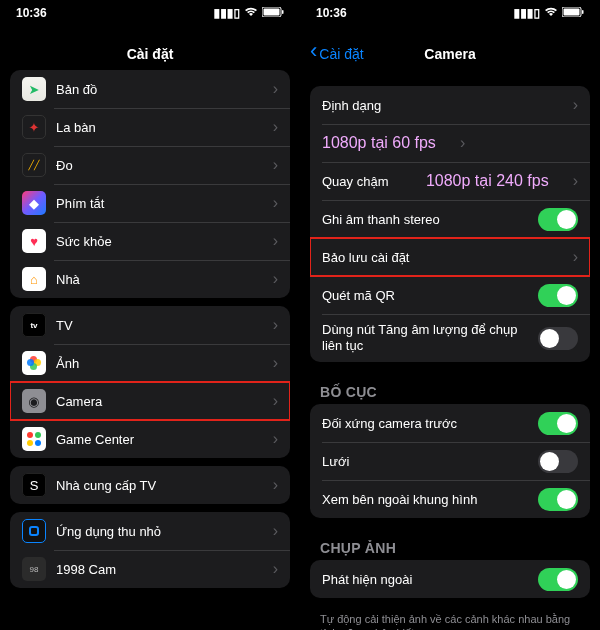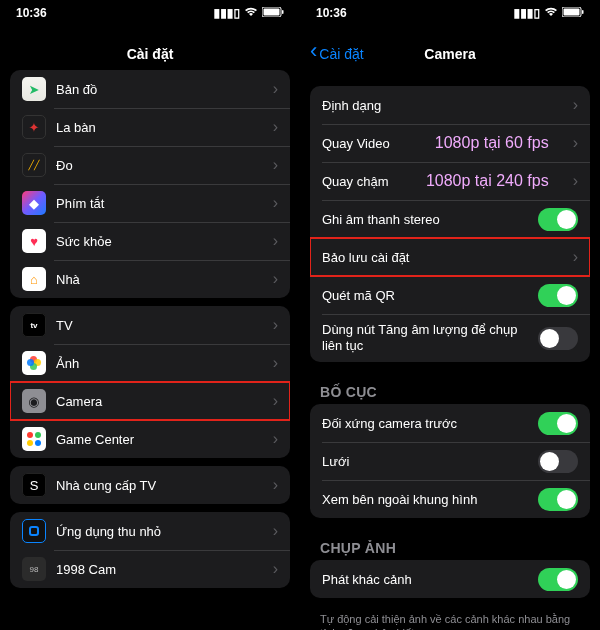--- a/index.html
+++ b/index.html
@@ -206,21 +206,20 @@
       </span>
       <span class="nav-title">Camera</span>
     </div>
     <div class="scroll">
       <div class="group" style="margin-top:24px">
         <div class="row">
           <span class="label">Định dạng</span>
           <span class="chev">›</span>
         </div>
         <div class="row">
-          <span class="label">Quay Video</span>
           <span class="detail">1080p tại 60 fps</span>
           <span class="chev">›</span>
         </div>
         <div class="row">
           <span class="label">Quay chậm</span>
           <span class="detail">1080p tại 240 fps</span>
           <span class="chev">›</span>
         </div>
         <div class="row">
           <span class="label">Ghi âm thanh stereo</span>
@@ -264,21 +263,21 @@
           <span class="label">Xem bên ngoài khung hình</span>
           <span class="toggle on">
               <span class="knob"></span>
             </span>
         </div>
       </div>
 
       <div class="section-header">CHỤP ẢNH</div>
       <div class="group" style="margin-top:0">
         <div class="row">
-          <span class="label">Phát khác cảnh</span>
+          <span class="label">Phát hiện ngoài</span>
           <span class="toggle on">
               <span class="knob"></span>
             </span>
         </div>
       </div>
       <div class="footer">Tự động cải thiện ảnh về các cảnh khác nhau bằng tính năng nhận biết</div>
     </div>
   </div>
 </div>
 

